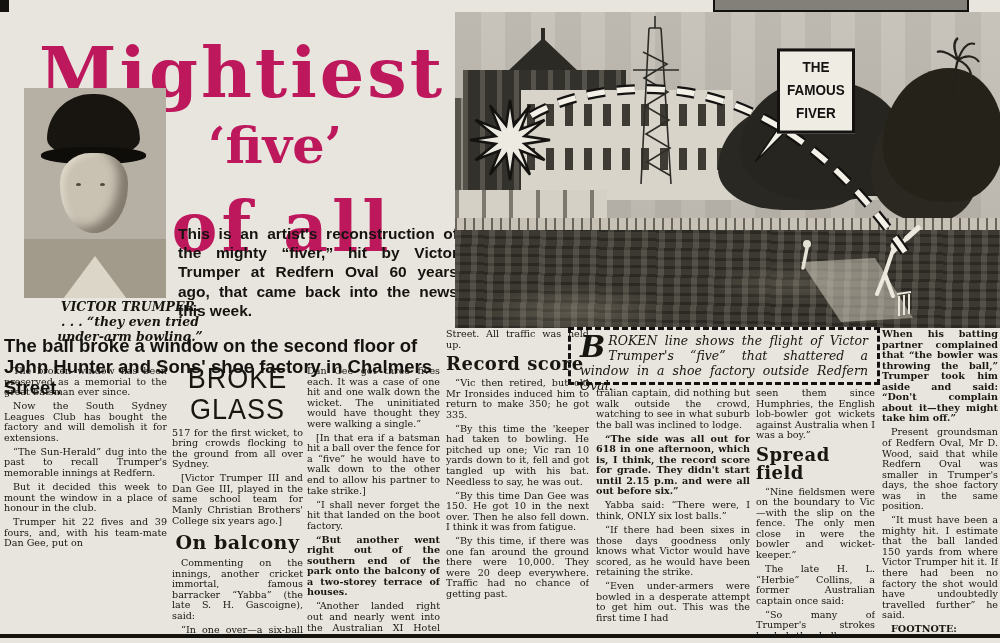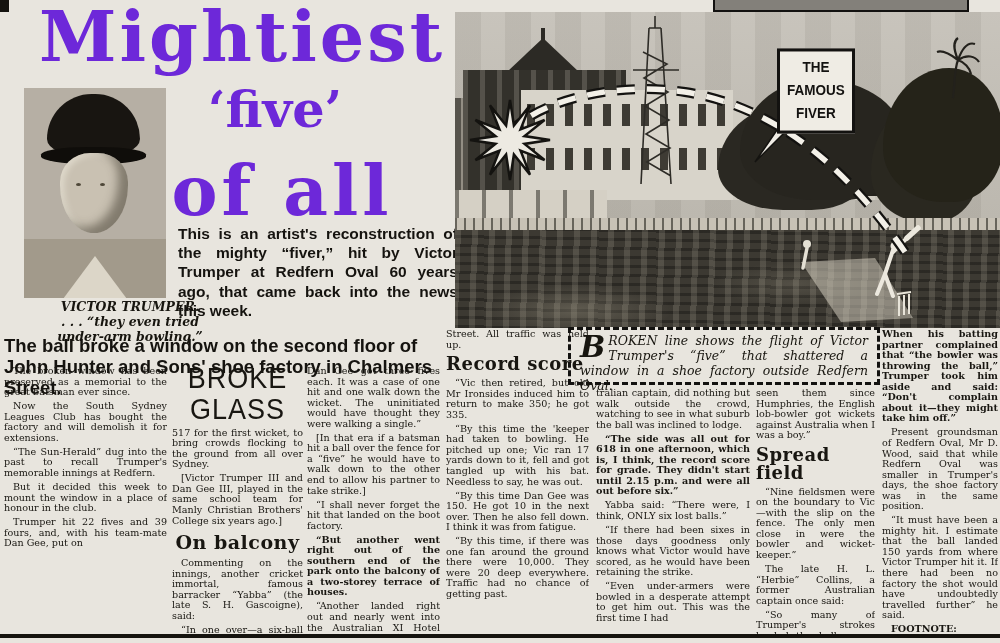--- a/index.html
+++ b/index.html
@@ -1,20 +1,20 @@
 <!DOCTYPE html>
 <html><head>
 <meta charset="utf-8">
 <style>
   html,body{margin:0;padding:0;}
   .page{position:relative;width:1000px;height:643px;background:#e8e5de;overflow:hidden;
         font-family:"DejaVu Serif",serif;color:#17150f;}
   
-  .hl{position:absolute;font-family:"DejaVu Serif",serif;font-weight:bold;color:#6d28d9;
-      text-align:center;line-height:1;}
+  .hl{position:absolute;font-family:"DejaVu Serif",serif;font-weight:bold;color:#be185d;
+      text-align:center;line-height:1;margin-top:36px;}
   .hl1{left:24px;top:2px;width:436px;font-size:70px;letter-spacing:3px;}
   .hl2{left:140px;top:84px;width:270px;font-size:51px;}
   .hl3{left:142px;top:156px;width:280px;font-size:69px;letter-spacing:4px;}
   .corner-mark{position:absolute;left:0;top:0;width:9px;height:12px;background:#15130f;}
   
   .portrait{position:absolute;left:24px;top:88px;width:142px;height:210px;background:#b6afa4;overflow:hidden;}
   .p-cap{position:absolute;left:16%;top:3%;width:66%;height:30%;background:#181511;
          border-radius:50% 50% 45% 45% / 75% 75% 30% 30%;}
   .p-brim{position:absolute;left:12%;top:28%;width:74%;height:8%;background:#0f0d0a;border-radius:45%;}
   .p-face{position:absolute;left:25%;top:31%;width:48%;height:38%;background:#c9c1b2;
@@ -215,21 +215,21 @@
     <p>[In that era if a batsman hit a ball over the fence for a “five” he would have to walk down to the other end to allow his partner to take strike.]</p>
     <p>“I shall never forget the hit that landed on the boot factory.</p>
     <p class="b">“But another went right out of the southern end of the park onto the balcony of a two-storey terrace of houses.</p>
     <p>“Another landed right out and nearly went into the Australian XI Hotel (since demolished) bar in Elizabeth</p>
   </div>
 
   <div class="col c4">
     <p class="cont">Street. All traffic was held up.</p>
     <div class="h-serif big">Record score</div>
     <p>“Vic then retired, but old Mr Ironsides induced him to return to make 350; he got 335.</p>
-    <p>“By this time the 'keeper had taken to bowling. He pitched up one; Vic ran 17 yards down to it, fell and got tangled up with his bat. Needless to say, he was out.</p>
+    <p>“By this time the 'keeper had taken to bowling. He pitched up one; Vic ran 10 yards down to it, fell and got tangled up with his bat. Needless to say, he was out.</p>
     <p>“By this time Dan Gee was 150. He got 10 in the next over. Then he also fell down. I think it was from fatigue.</p>
     <p>“By this time, if there was one fan around the ground there were 10,000. They were 20 deep everywhere. Traffic had no chance of getting past.</p>
 
   </div>
 
   <div class="col c5">
     <p class="cont">tralian captain, did nothing but walk outside the crowd, watching to see in what suburb the ball was inclined to lodge.</p>
     <p class="b">“The side was all out for 618 in one afternoon, which is, I think, the record score for grade. They didn't start until 2.15 p.m. and were all out before six.”</p>
     <p>Yabba said: “There were, I think, ONLY six lost balls.”</p>
     <p>“If there had been sixes in those days goodness only knows what Victor would have scored, as he would have been retaining the strike.</p>

